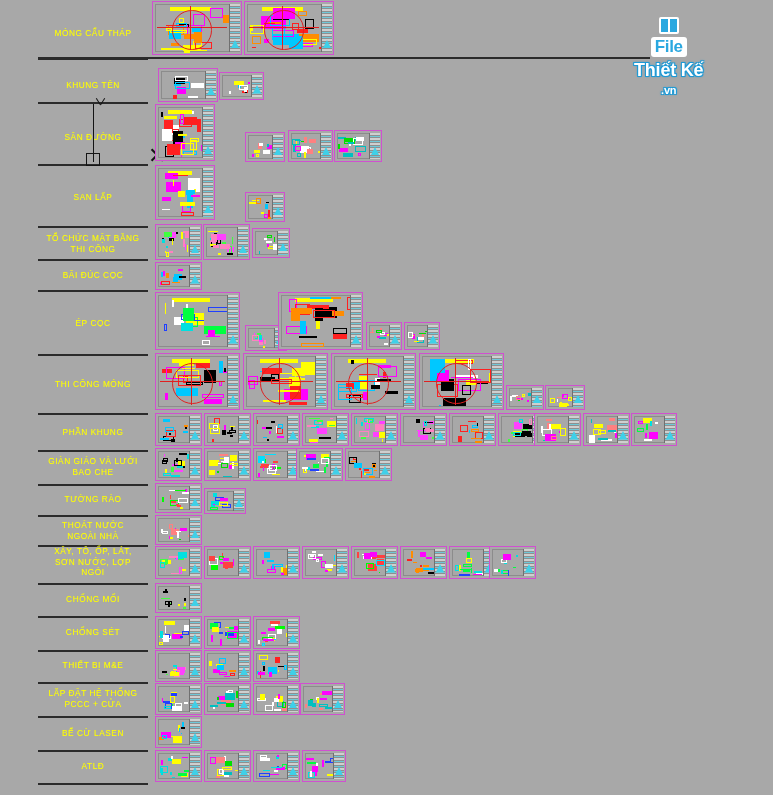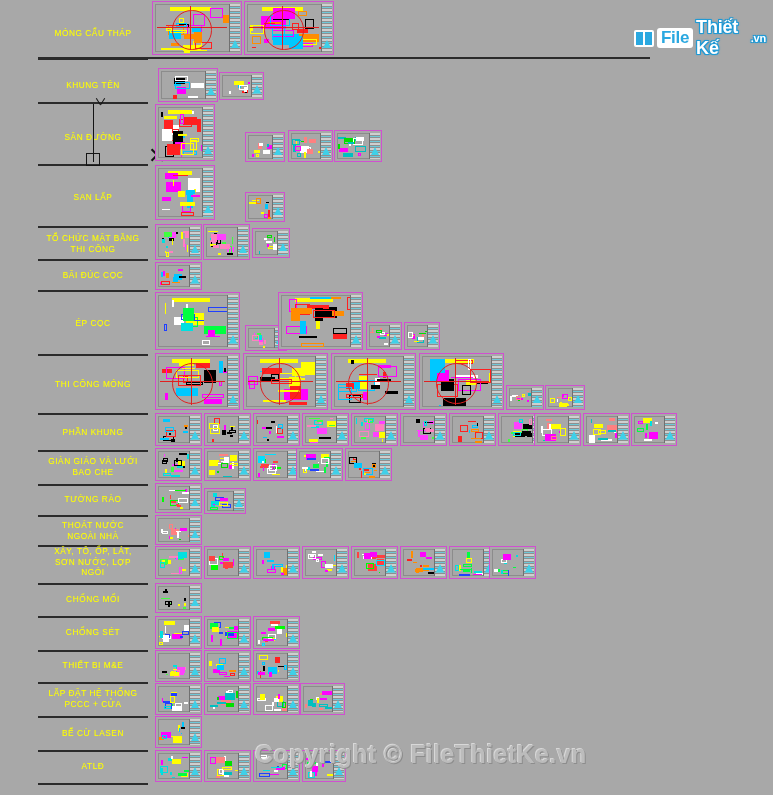--- a/index.html
+++ b/index.html
@@ -107,20 +107,21 @@
     font-family: "Liberation Sans", sans-serif;
     white-space: nowrap;
   }
   .logo-badge {
     position: absolute;
     display: flex;
     align-items: center;
     gap: 3px;
     padding: 3px 7px 3px 4px;
     border-radius: 5px;
+    flex-direction: column;
   }
   .logo-file {
     background: #ffffff;
     color: #2aa8e0;
     font-weight: bold;
     font-size: 17px;
     padding: 0 4px;
     border-radius: 3px;
     letter-spacing: -.3px;
     font-family: "Liberation Sans", sans-serif;
@@ -1539,21 +1540,20 @@
         <div class="blob" style="left: 13.3131px; top: 11.8101px; width: 1px; height: 3px; border: 1px solid rgb(255, 255, 255);"></div>
         <div class="blob" style="left: 8.54702px; top: 15.3722px; width: 6px; height: 6px; background: rgb(255, 0, 255);"></div>
         <div class="blob" style="left: 23.6607px; top: 22.8228px; width: 7px; height: 2px; border: 1px solid rgb(255, 255, 0);"></div>
         <div class="blob" style="left: 6.53427px; top: 19.6893px; width: 2px; height: 6px; background: rgb(255, 255, 255);"></div>
         <div class="tblk">
           <div class="logo"></div>
         </div>
       </div>
     </div>
 
-  <div class="wm-copyright" style="left:255px; top:740px;">Copyright © FileThietKe.vn</div>
 
   <div class="logo-badge" style="left:630px; top:14px;">
     <span class="logo-book"></span>
     <span class="logo-file">File</span>
     <span class="logo-rest">Thiết Kế</span>
     <span class="logo-rest logo-vn">.vn</span>
   </div>
 
 </div>
 

